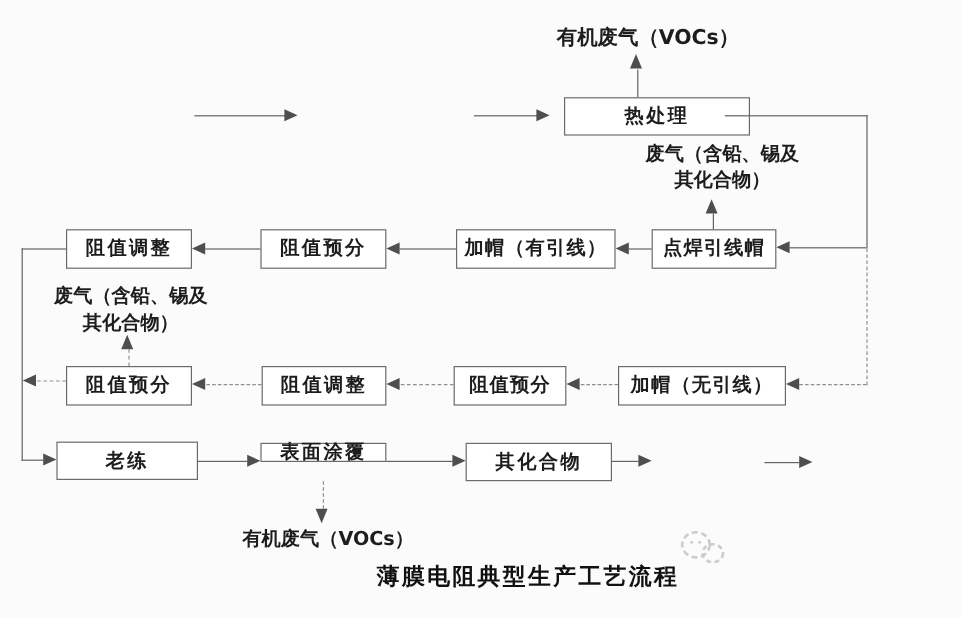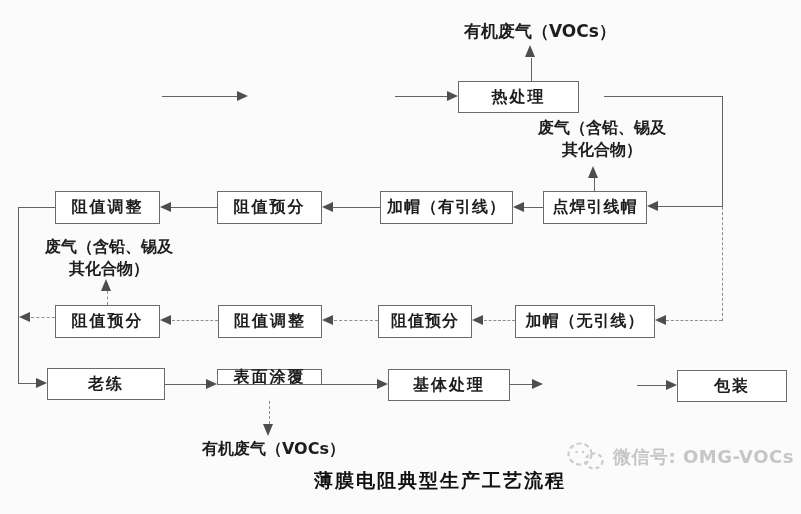--- a/index.html
+++ b/index.html
@@ -27,36 +27,35 @@
   .caption{position:absolute;left:305px;top:468px;width:270px;text-align:center;
     font-size:19px;font-weight:700;letter-spacing:2px;color:#111;}
   .watermark{position:absolute;left:566px;top:440px;display:flex;align-items:center;gap:7px;
     color:#c6c6c6;font-weight:700;font-size:18px;letter-spacing:0.5px;}
 </style>
 </head>
 <body>
 
 <div class="stage">
 
-  <div class="node" style="left:458px;top:81px;width:121px;height:32px;">热处理</div>
+  <div class="node" style="left:470px;top:81px;width:155px;height:32px;">热处理</div>
 
   <div class="node" style="left:55px;top:191px;width:105px;height:33px;">阻值调整</div>
   <div class="node" style="left:217px;top:191px;width:105px;height:33px;">阻值预分</div>
   <div class="node" style="left:380px;top:191px;width:133px;height:33px;letter-spacing:1px;">加帽（有引线）</div>
   <div class="node" style="left:543px;top:191px;width:104px;height:33px;letter-spacing:1px;font-family:Liberation Serif, serif;">点焊引线帽</div>
 
   <div class="node" style="left:55px;top:305px;width:105px;height:33px;">阻值预分</div>
   <div class="node" style="left:218px;top:305px;width:104px;height:33px;">阻值调整</div>
   <div class="node" style="left:378px;top:305px;width:94px;height:33px;letter-spacing:1px;">阻值预分</div>
   <div class="node" style="left:515px;top:305px;width:140px;height:33px;letter-spacing:1px;">加帽（无引线）</div>
 
   <div class="node" style="left:47px;top:368px;width:118px;height:32px;">老练</div>
   <div class="node" style="left:217px;top:369px;width:105px;height:16px;">表面涂覆</div>
-  <div class="node" style="left:388px;top:369px;width:122px;height:32px;">基体处理</div>
-  <div class="node" style="left:677px;top:370px;width:110px;height:32px;">包装</div>
+  <div class="node" style="left:388px;top:369px;width:122px;height:32px;">其化合物</div>
 
   <div class="lbl" style="left:464px;top:20px;font-size:17px;">有机废气（VOCs）</div>
 
   <div class="lbl2" style="left:524px;top:117px;width:156px;font-size:16px;">
     <div>废气（含铅、锡及</div>
     <div>其化合物）</div>
   </div>
 
   <div class="lbl2" style="left:33px;top:236px;width:152px;font-size:16px;">
     <div>废气（含铅、锡及</div>
@@ -124,16 +123,15 @@
 
   <div class="watermark">
     <span style="display:inline-flex;">
       <svg width="40" height="34" viewBox="0 0 40 34" fill="none" xmlns="http://www.w3.org/2000/svg">
         <ellipse cx="14" cy="14" rx="11.5" ry="10.5" stroke="#cccccc" stroke-width="2.2" stroke-dasharray="5 3"></ellipse>
         <ellipse cx="28" cy="21" rx="8.5" ry="7.5" stroke="#cccccc" stroke-width="2.2" stroke-dasharray="4 3"></ellipse>
         <circle cx="10.5" cy="12" r="1.2" fill="#cccccc"></circle>
         <circle cx="17" cy="12" r="1.2" fill="#cccccc"></circle>
       </svg>
     </span>
-    <span>微信号: OMG-VOCs</span>
   </div>
 
 </div>
 
 </body></html>

